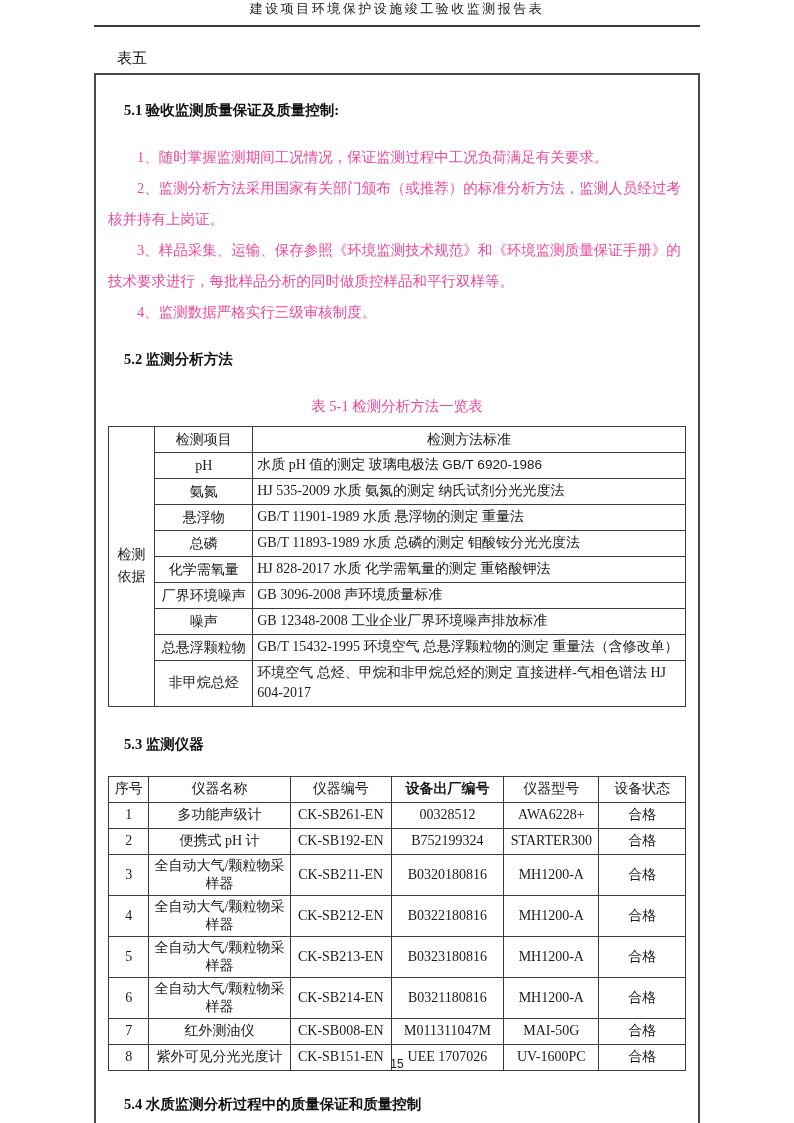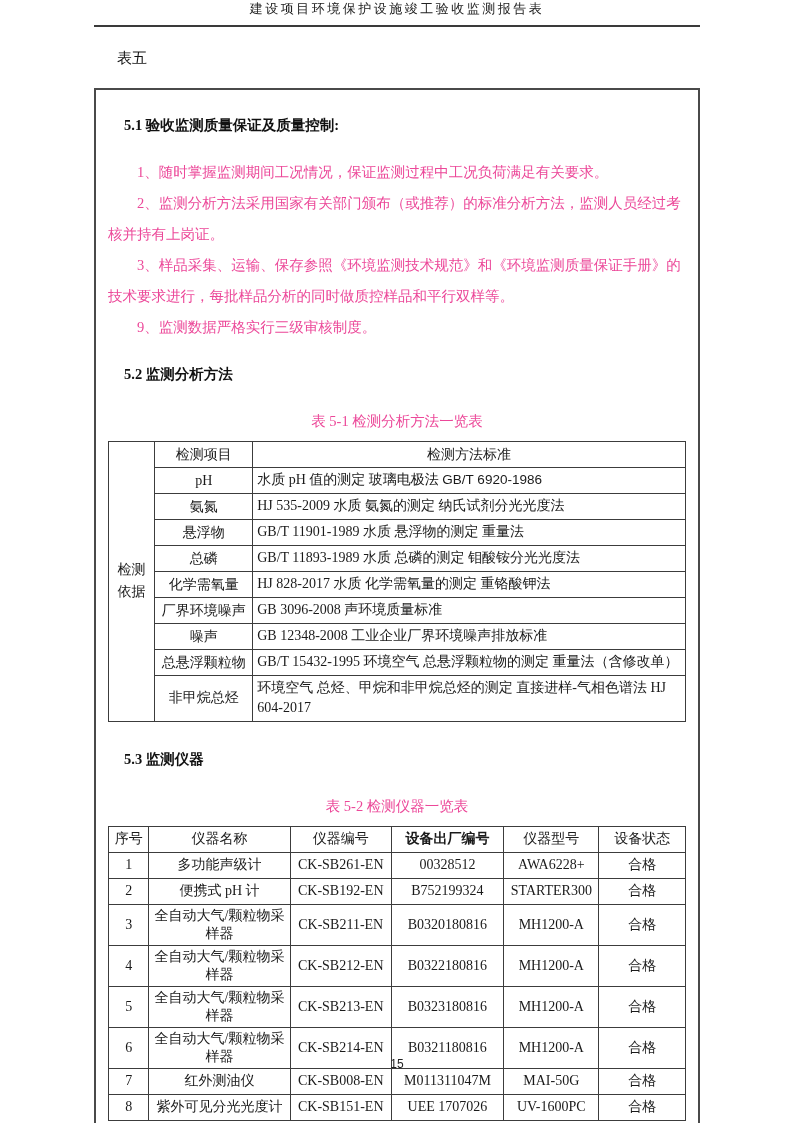--- a/index.html
+++ b/index.html
@@ -22,21 +22,21 @@
     color: #222;
   }
   .header-rule {
     width: 606px;
     margin: 7px auto 0 auto;
     border: none;
     border-top: 2px solid #3a3a3a;
     height: 0;
   }
   .table-label {
-    margin: 22px 0 20px 117px;
+    margin: 22px 0 5px 117px;
     font-size: 15px;
     color: #111;
   }
   .main-box {
     width: 606px;
     margin: 0 auto;
     border: 2px solid #4a4a4a;
     box-sizing: border-box;
     padding: 4px 12px 14px 12px;
     background: #fff;
@@ -115,21 +115,21 @@
 <hr class="header-rule">
 
 <div class="table-label">表五</div>
 
 <div class="main-box">
 
   <p class="sec-heading">5.1 验收监测质量保证及质量控制:</p>
   <p class="body-par">1、随时掌握监测期间工况情况，保证监测过程中工况负荷满足有关要求。</p>
   <p class="body-par">2、监测分析方法采用国家有关部门颁布（或推荐）的标准分析方法，监测人员经过考核并持有上岗证。</p>
   <p class="body-par">3、样品采集、运输、保存参照《环境监测技术规范》和《环境监测质量保证手册》的技术要求进行，每批样品分析的同时做质控样品和平行双样等。</p>
-  <p class="body-par">9、监测数据严格实行三级审核制度。</p>
+  <p class="body-par">4、监测数据严格实行三级审核制度。</p>
 
   <p class="sec-heading">5.2 监测分析方法</p>
 
   <div class="tbl-caption">表 5-1  检测分析方法一览表</div>
 
   <table class="grid" id="t51">
     <colgroup>
         <col class="c-rowhdr">
         <col class="c-item">
         <col class="c-method">
@@ -175,21 +175,20 @@
         <tr>
           <td class="item">非甲烷总烃</td>
           <td class="method"><span>环境空气 总烃、甲烷和非甲烷总烃的测定 直接进样-气相色谱法 HJ 604-2017</span></td>
         </tr>
       </tbody>
   </table>
 
   <div class="spacer-53"></div>
   <p class="sec-heading">5.3 监测仪器</p>
 
-  <div class="tbl-caption">表 5-2  检测仪器一览表</div>
 
   <table class="grid" id="t52">
     <colgroup>
         <col class="c0">
         <col class="c1">
         <col class="c2">
         <col class="c3">
         <col class="c4">
         <col class="c5">
       </colgroup>

